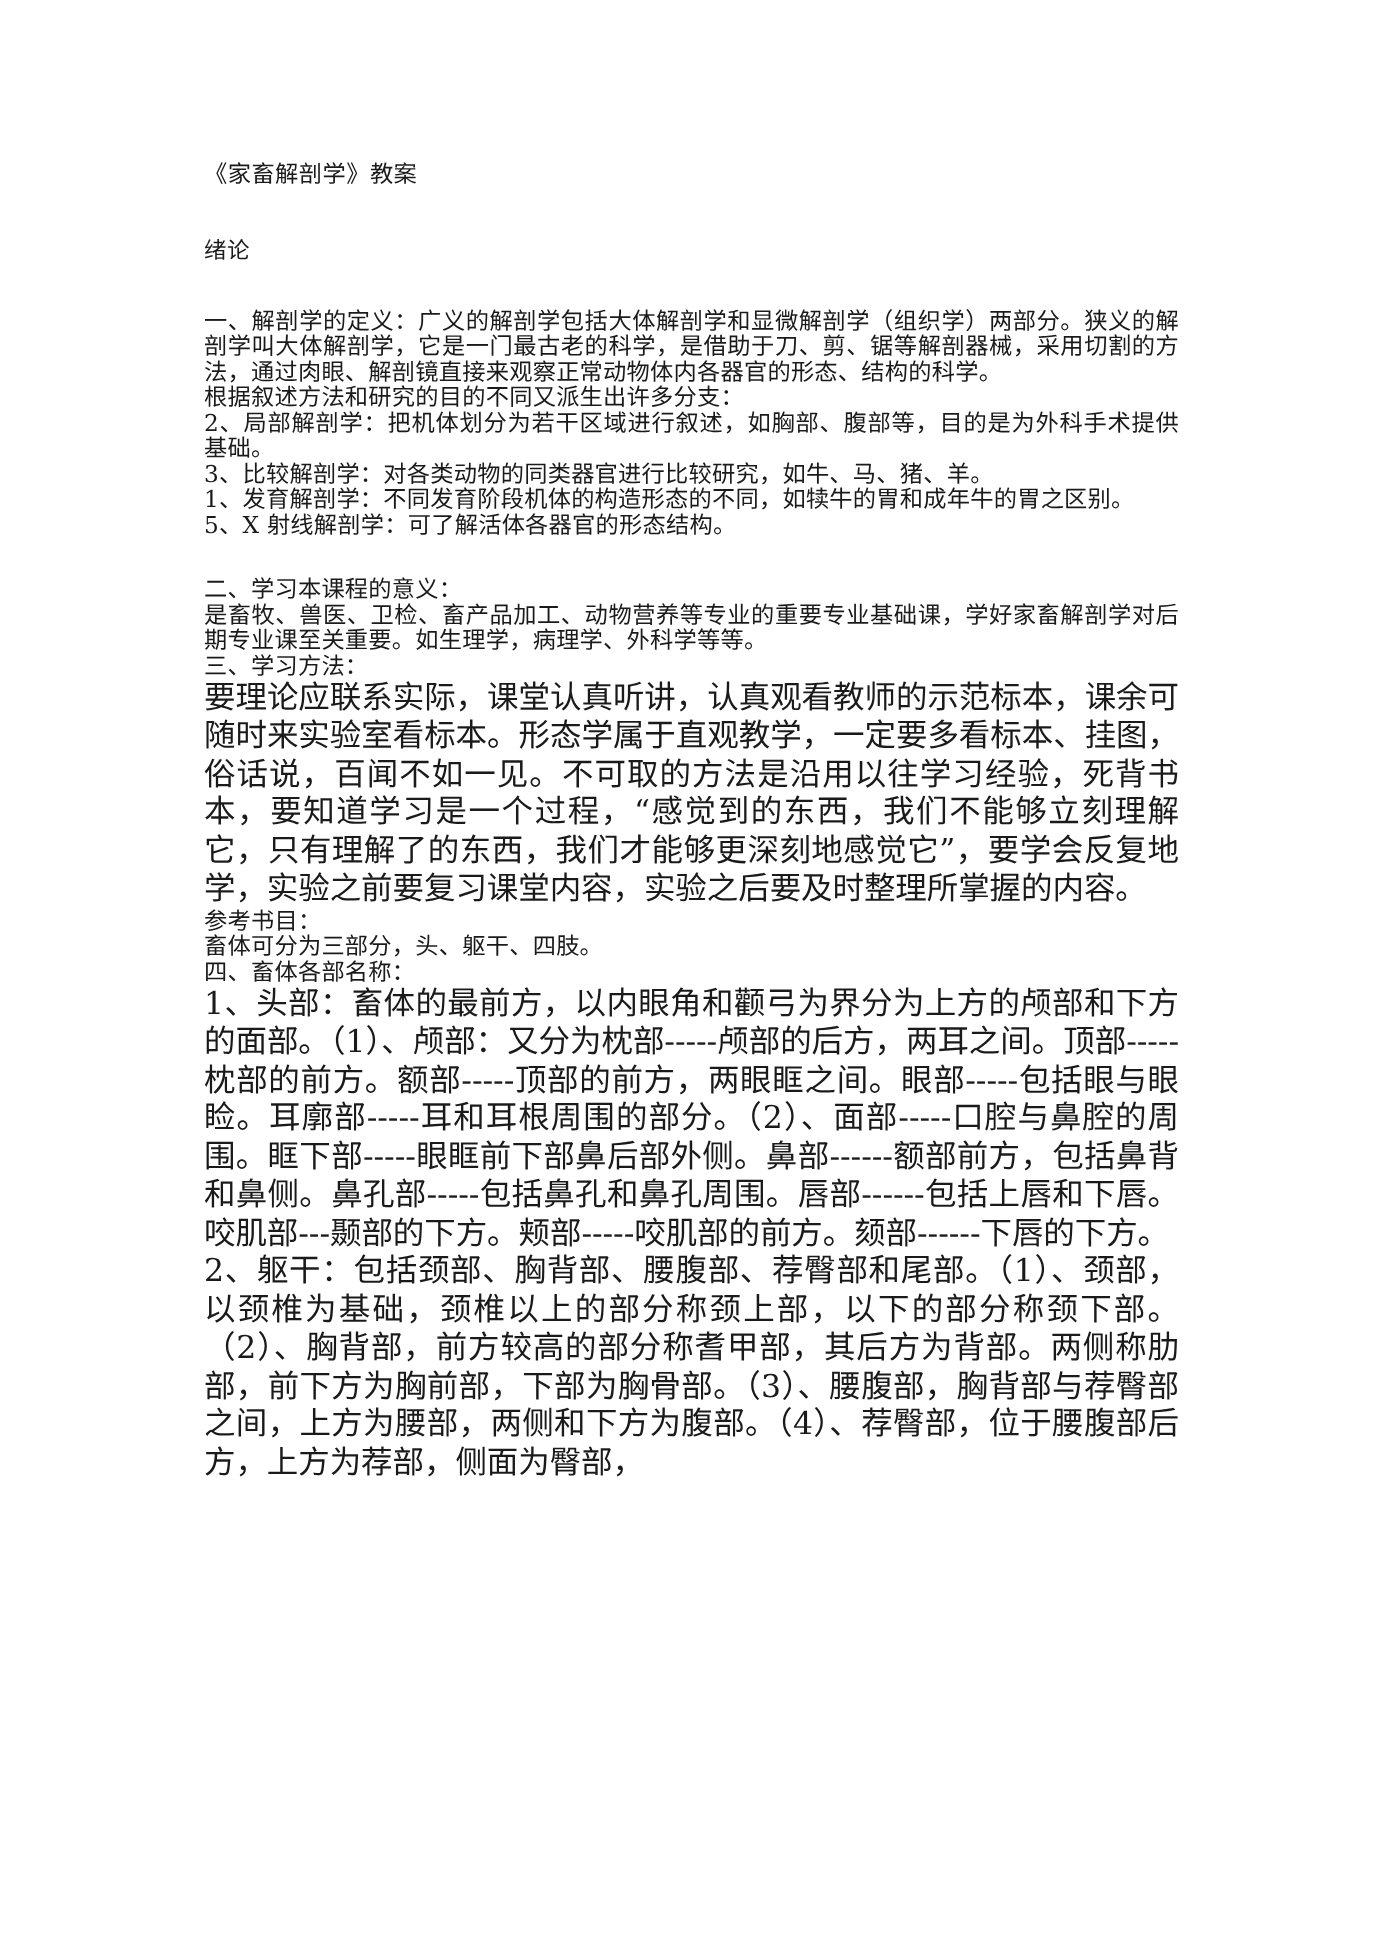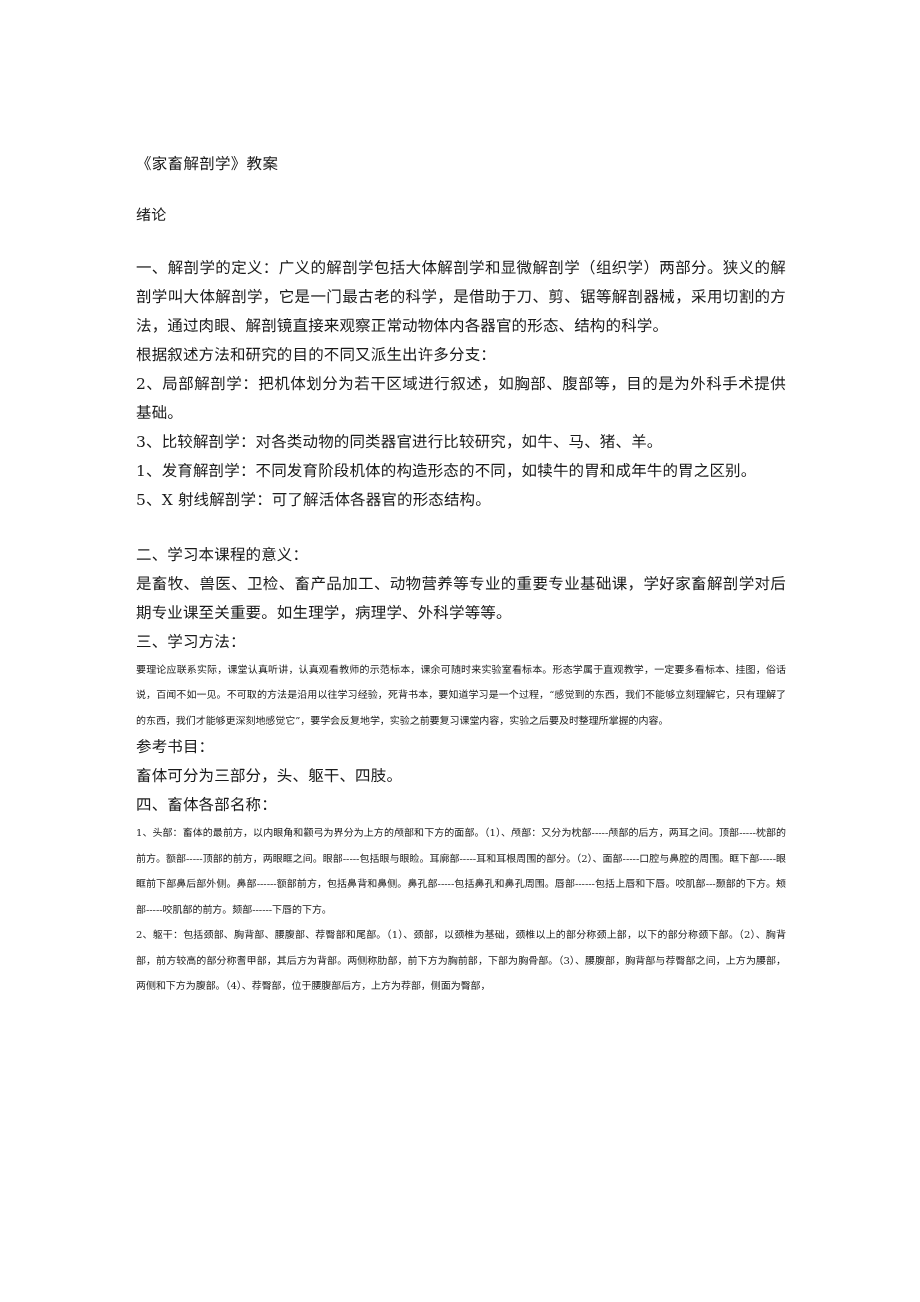--- a/index.html
+++ b/index.html
@@ -19,49 +19,48 @@
     height: 1302px;
     background: #ffffff;
     overflow: hidden;
     box-sizing: border-box;
   }
   .doc-body {
     position: absolute;
     left: 136px;
     top: 104px;
     width: 650px;
-    margin-top: 48px;
   }
   .doc-title {
     font-size: 15.5px;
     line-height: 25.5px;
     letter-spacing: 0.3px;
     white-space: pre-wrap;
   }
   .spacer-line {
     height: 25.5px;
   }
   .heading-line {
     font-size: 15px;
     line-height: 25.5px;
     letter-spacing: 0.3px;
     white-space: pre-wrap;
   }
   .para {
     font-size: 15.5px;
-    line-height: 29px;
+    line-height: 17px;
     letter-spacing: 0.15px;
     text-align: justify;
     text-justify: inter-ideograph;
     white-space: normal;
     word-break: break-all;
     margin: 0;
   }
   .para-tight {
-    font-size: 10px;
+    font-size: 21px;
     line-height: 25.5px;
     letter-spacing: -0.05px;
     text-align: justify;
     text-justify: inter-ideograph;
     word-break: break-all;
     margin: 0;
   }
   .indent-num {
     display: inline-block;
     min-width: 2.4em;

